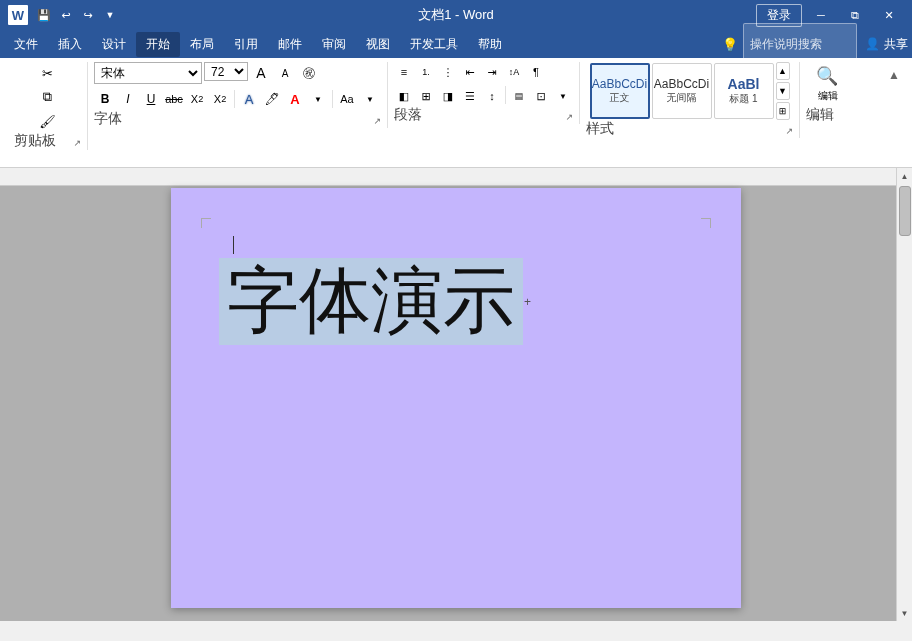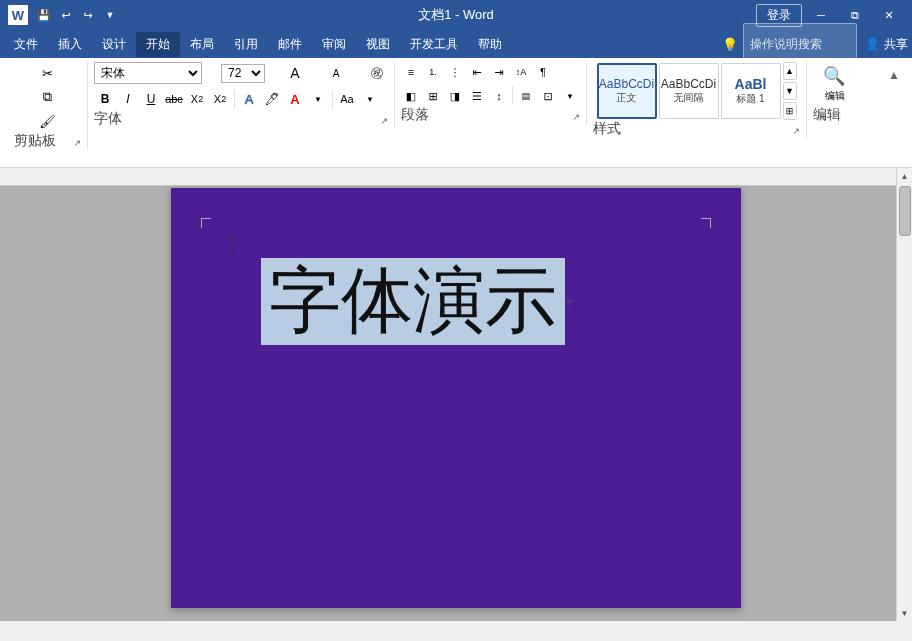--- a/index.html
+++ b/index.html
@@ -60,21 +60,21 @@
     .clipboard-group { display: flex; gap: 4px; align-items: flex-start; }
     .paste-btn { display: flex; flex-direction: column; align-items: center; cursor: pointer; padding: 2px 4px; width: 44px; }
     .paste-icon { width: 36px; height: 36px; display: flex; align-items: center; justify-content: center; }
     .paste-label { font-size: 11px; color: #333; }
     .clipboard-small-btns { display: flex; flex-direction: column; gap: 2px; }
     .small-icon-btn { width: 22px; height: 22px; display: flex; align-items: center; justify-content: center; cursor: pointer; font-size: 13px; border: 1px solid transparent; border-radius: 2px; }
     .group-footer { display: flex; align-items: center; justify-content: space-between; width: 100%; }
     .group-footer-label { font-size: 14px; color: #444; text-align: center; }
 
     
-    .font-row { display: flex; align-items: center; gap: 19px; margin-bottom: 2px; }
+    .font-row { display: flex; gap: 2px; margin-bottom: 2px; }
     .font-select { width: 108px; height: 22px; font-size: 12px; border: 1px solid #b0b0b0; background: white; cursor: pointer; padding: 0 2px; }
     .font-size-select { width: 44px; height: 19px; font-size: 12px; border: 1px solid #b0b0b0; background: white; cursor: pointer; padding: 0 2px; }
     .icon-btn { width: 22px; height: 22px; display: flex; align-items: center; justify-content: center; cursor: pointer; font-size: 12px; border: 1px solid transparent; border-radius: 2px; }
     .font-format-row { display: flex; align-items: center; gap: 1px; }
     .btn-B { font-weight: bold; }
     .btn-I { font-style: italic; }
     .btn-U { text-decoration: underline; }
 
     
     .styles-gallery { display: flex; align-items: flex-start; gap: 2px; }
@@ -91,26 +91,26 @@
       background: #b0b0b0;
       flex: 1;
       display: flex;
       justify-content: center;
       padding: 20px 0;
       overflow-y: auto;
       height: calc(641px - 30px - 28px - 110px - 20px);
       position: relative;
     }
     #doc-page {
-      background: #4c1d95;
+      background: #c4b5fd;
       width: 570px;
       min-height: 420px;
       box-shadow: 0 2px 8px rgba(0,0,0,0.3);
       position: relative;
-      padding: 40px 90px;
+      padding: 40px 48px;
     }
     
     .corner-mark { position: absolute; width: 10px; height: 10px; border-color: #aaa; border-style: solid; }
     .corner-tl { top: 30px; left: 30px; border-width: 1px 0 0 1px; }
     .corner-tr { top: 30px; right: 30px; border-width: 1px 1px 0 0; }
 
     .doc-content { position: relative; }
     .selected-text-block {
       display: inline-block;
       background: #b8cce4;

